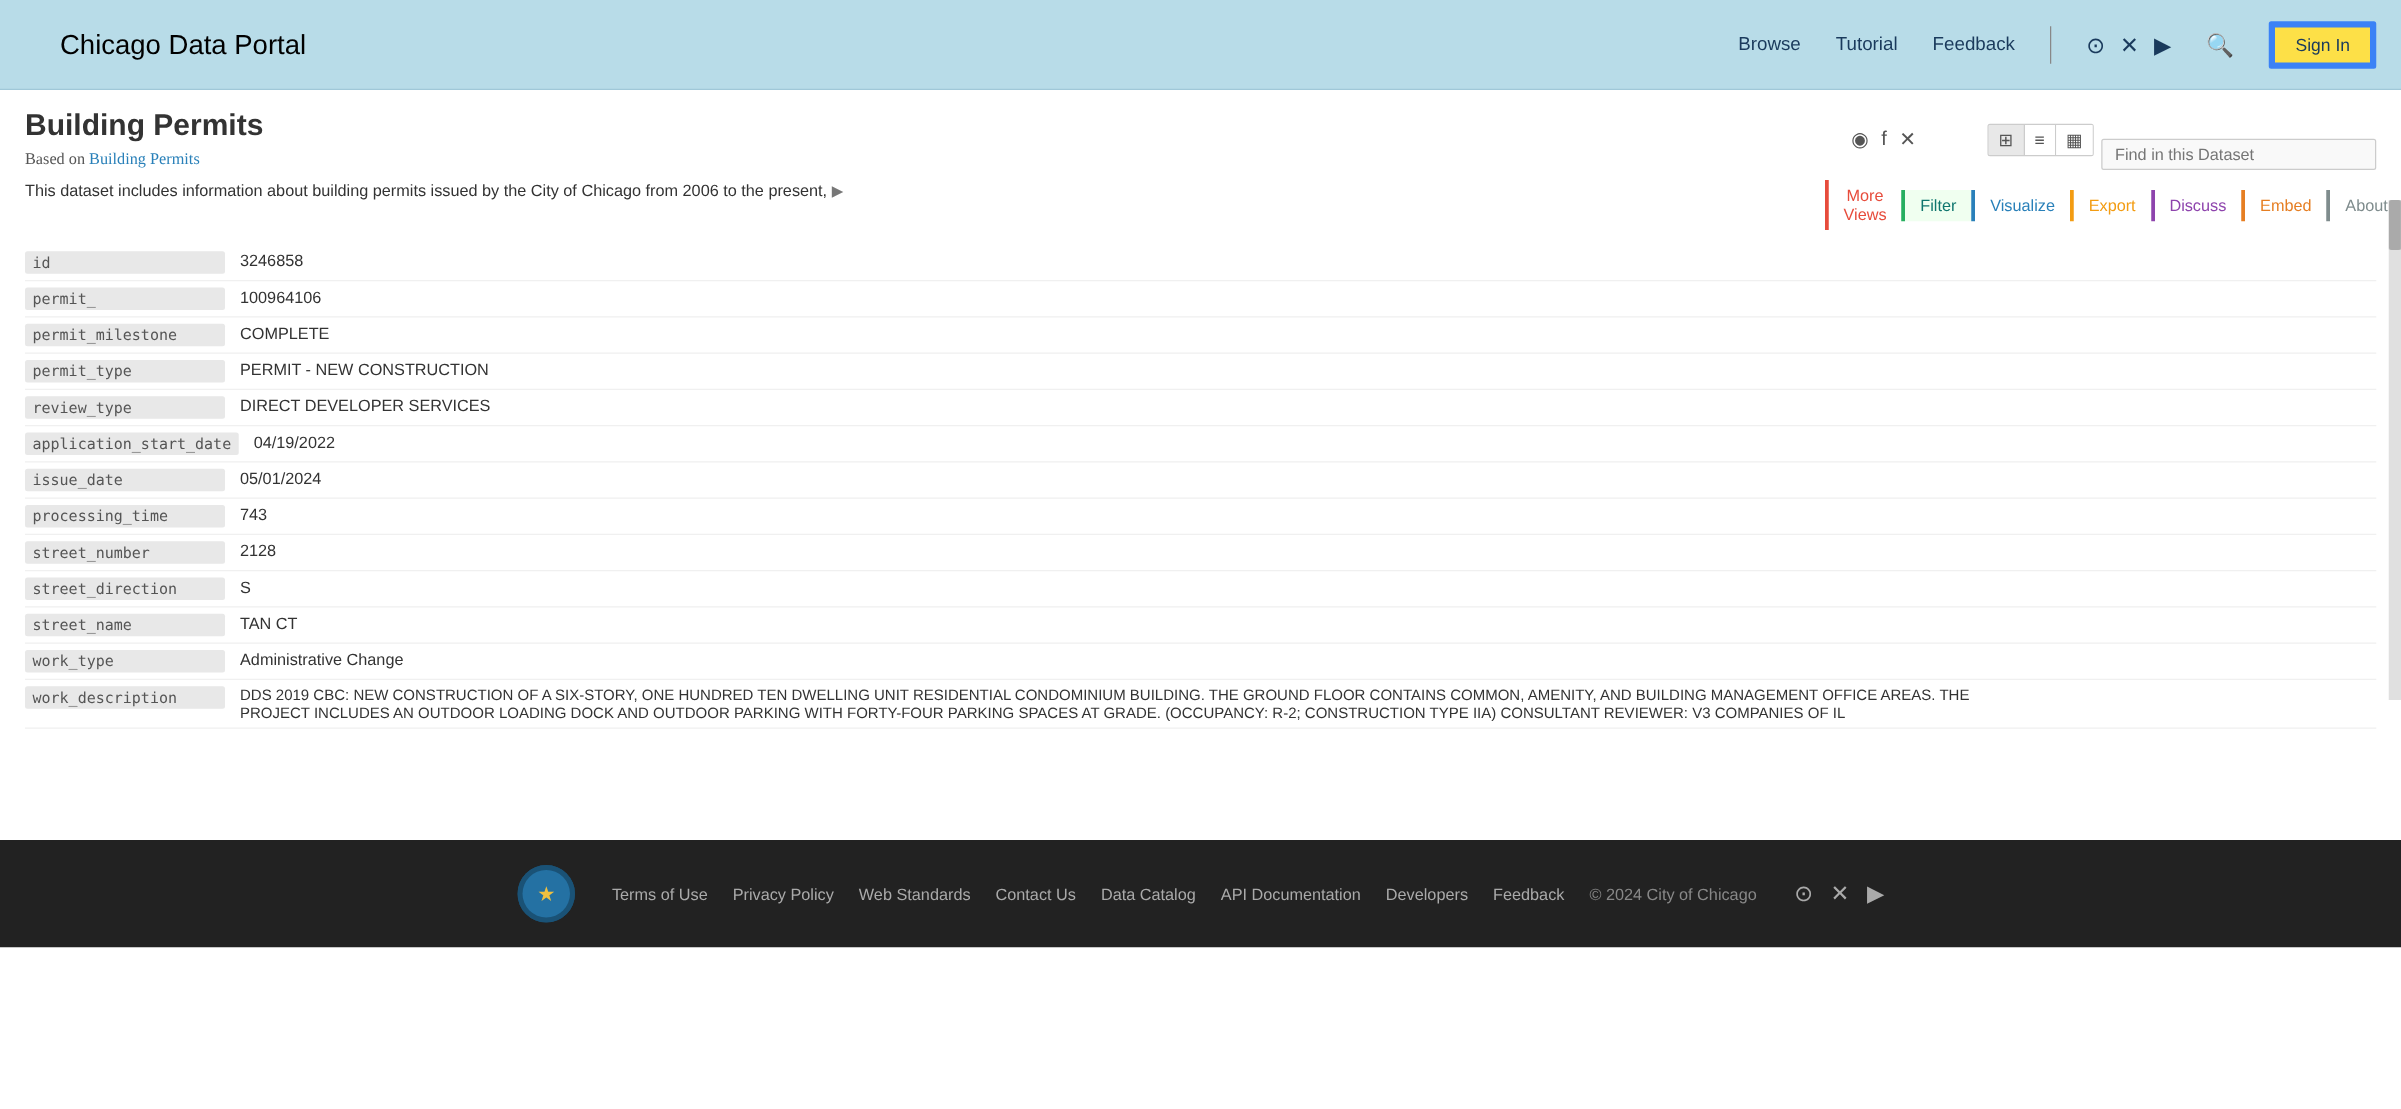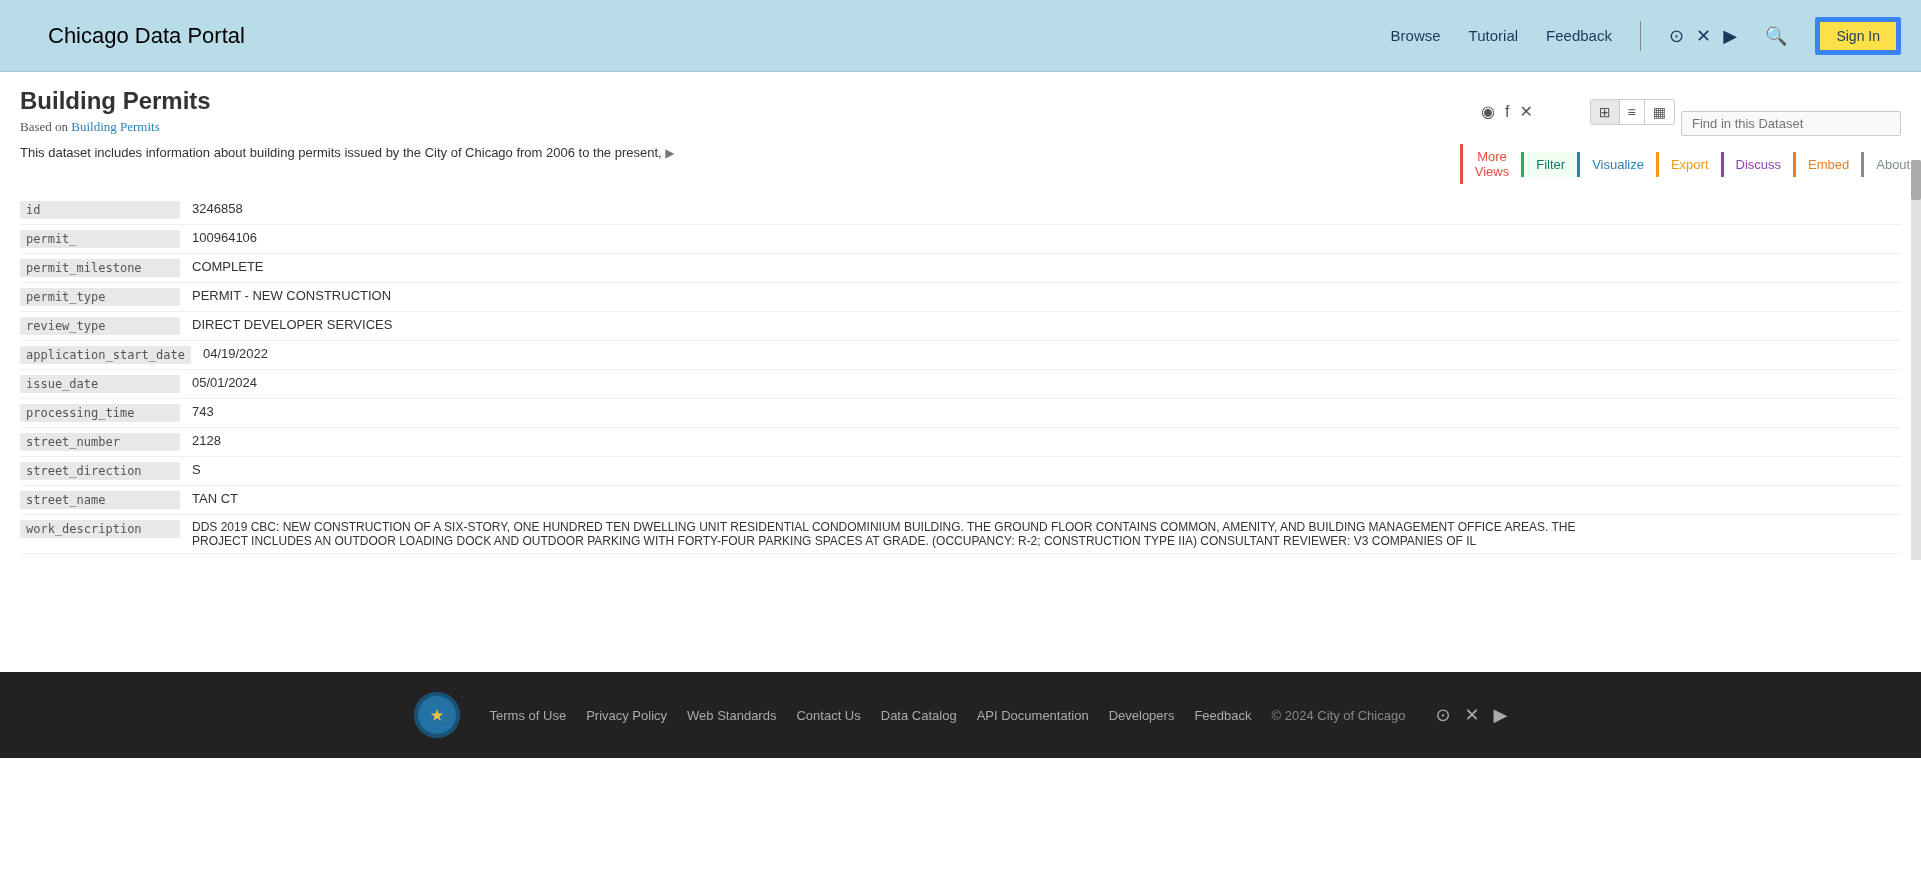--- a/index.html
+++ b/index.html
@@ -398,20 +398,24 @@
         <span class="field-key">street_number</span>
         <span class="field-value">2128</span>
       </div>
       <div class="field-row">
         <span class="field-key">street_direction</span>
         <span class="field-value">S</span>
       </div>
       <div class="field-row">
         <span class="field-key">street_name</span>
         <span class="field-value">TAN CT</span>
+      </div>
+      <div class="field-row">
+        <span class="field-key">work_type</span>
+        <span class="field-value">Administrative Change</span>
       </div>
       <div class="field-row">
         <span class="field-key">work_description</span>
         <span class="field-value description-val">DDS 2019 CBC: NEW CONSTRUCTION OF A SIX-STORY, ONE HUNDRED TEN DWELLING UNIT RESIDENTIAL CONDOMINIUM BUILDING. THE GROUND FLOOR CONTAINS COMMON, AMENITY, AND BUILDING MANAGEMENT OFFICE AREAS. THE PROJECT INCLUDES AN OUTDOOR LOADING DOCK AND OUTDOOR PARKING WITH FORTY-FOUR PARKING SPACES AT GRADE. (OCCUPANCY: R-2; CONSTRUCTION TYPE IIA) CONSULTANT REVIEWER: V3 COMPANIES OF IL</span>
       </div>
     </div>
 </main>
 
 <div class="right-scrollbar">
   <div class="scrollbar-thumb"></div>

